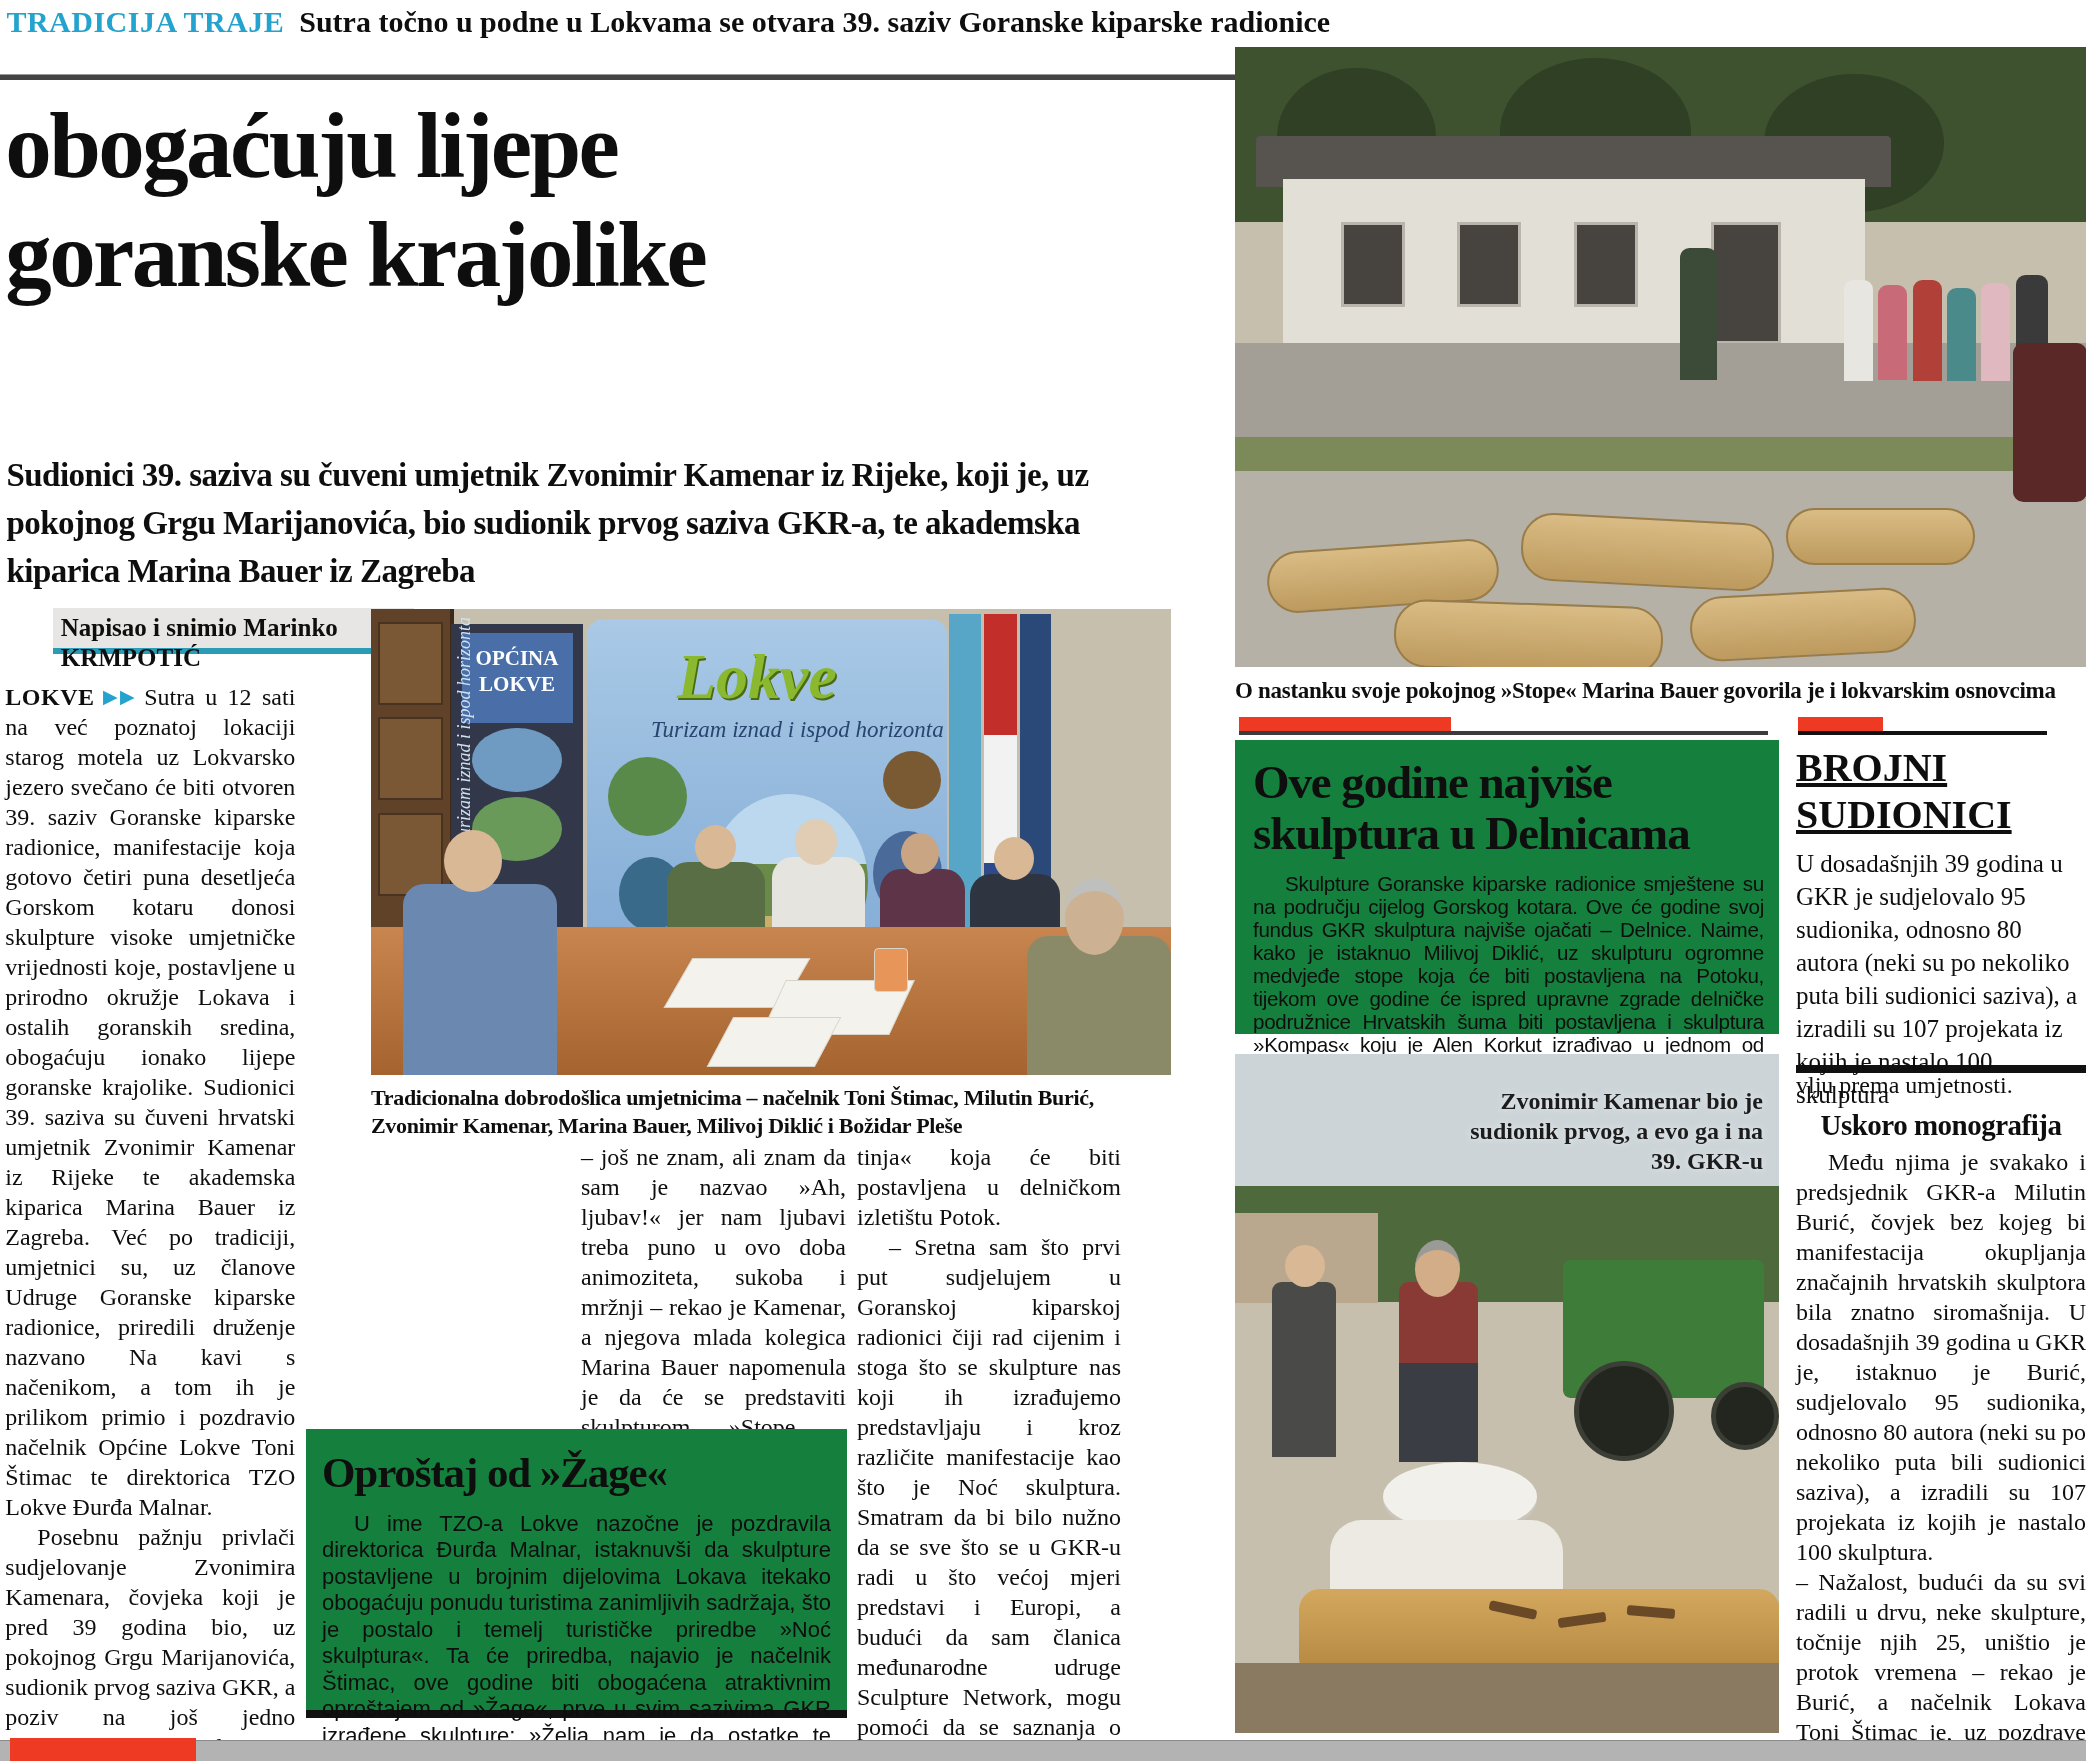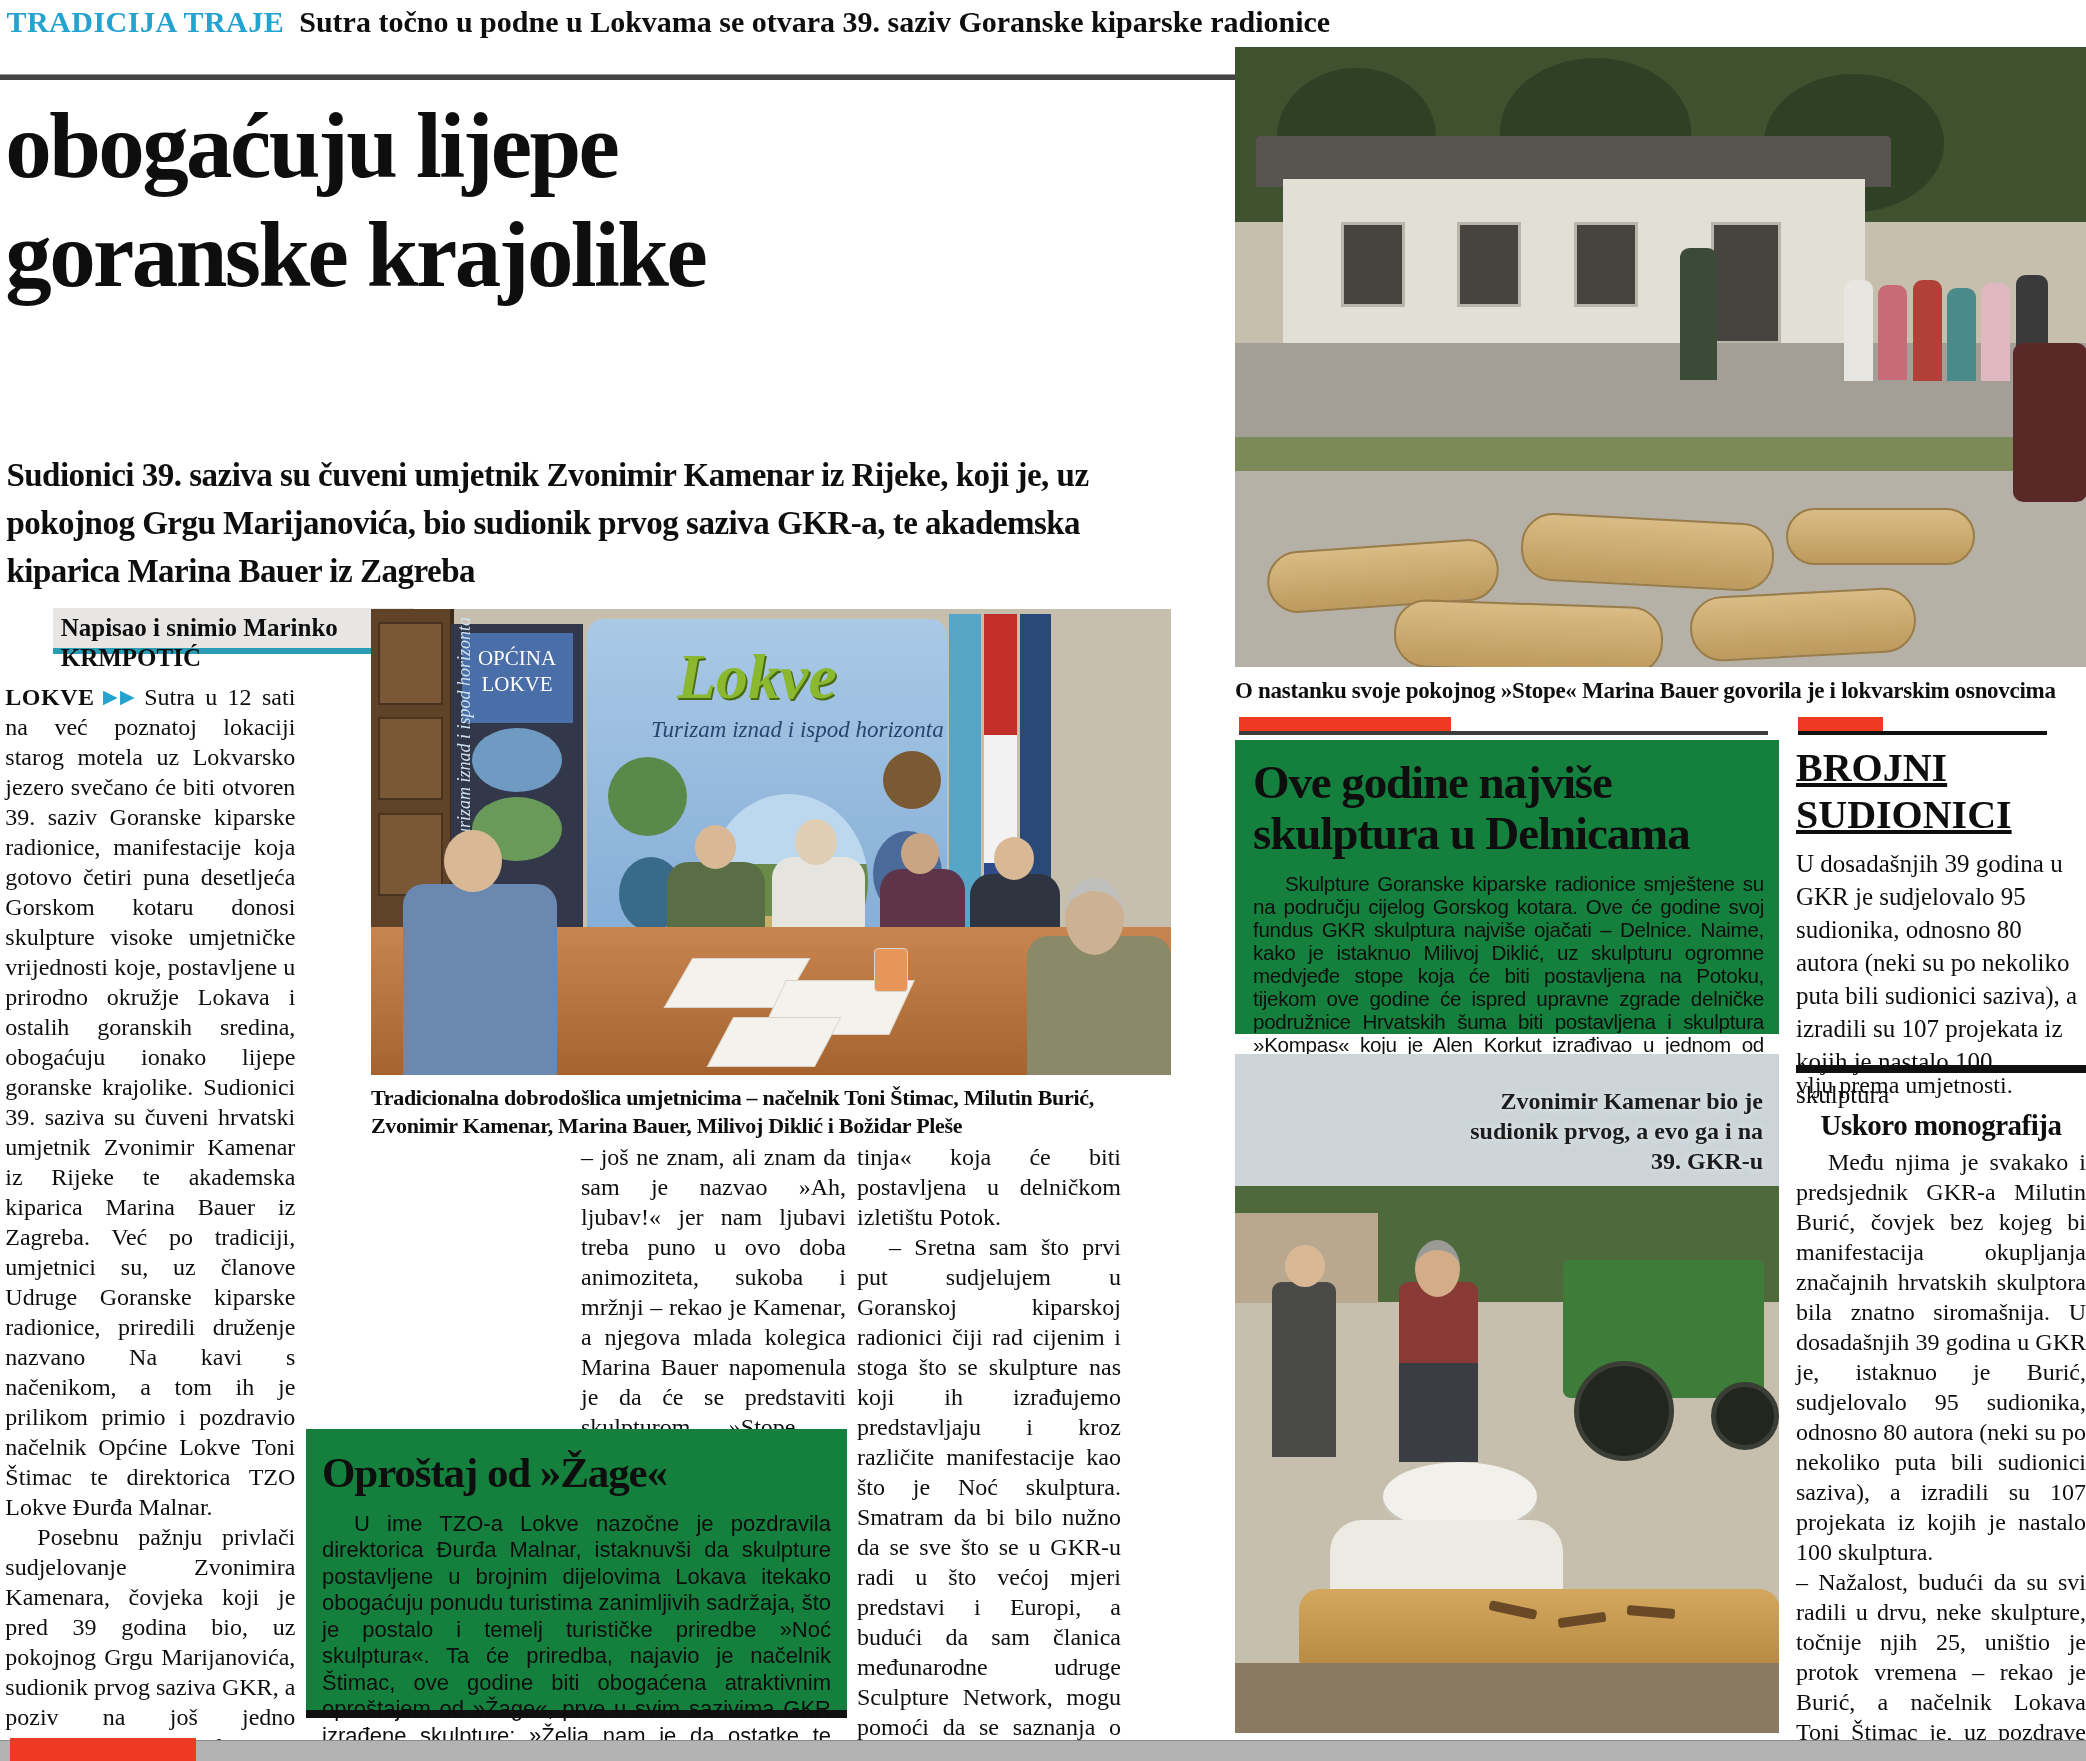--- a/index.html
+++ b/index.html
@@ -56,21 +56,21 @@
   .ph-main{top:609px;left:371px;width:800px;height:466px;}
   .ph-top{top:47px;left:1235px;width:852px;height:620px;}
   .ph-bot{top:1054px;left:1235px;width:544px;height:679px;}
   .cap-over{top:32px;right:16px;width:296px;text-align:right;font-size:24px;line-height:30px;font-weight:bold;
             color:#1c1c1c;text-shadow:0 0 7.4px #e8eef0;}
   
   .cabinet{left:0;top:0;width:79px;height:339px;background:#5f4228;border-right:4.2px solid #3e2a18;}
   .cabinet i{display:block;margin:12.7px 7.4px;height:79px;background:#7a5836;border:2.6px solid #4a3220;}
   .banner-v{left:80px;top:15px;width:132px;height:392px;background:#32384a;}
   .banner-v .bluehead{margin:8.5px auto 4.2px auto;width:111px;height:90px;background:#4a6fa8;color:#fff;
-      text-align:center;font-weight:normal;font-size:21px;line-height:25.4px;padding-top:13.8px;box-sizing:border-box;}
+      text-align:center;font-weight:bold;font-size:21px;line-height:25.4px;padding-top:13.8px;box-sizing:border-box;}
   .banner-v .vtxt{position:absolute;left:3.2px;top:222px;color:#cfe2f2;font-style:italic;font-size:18px;
       transform:rotate(-90deg);transform-origin:left top;white-space:nowrap;}
   .banner-v .oval{margin:5.3px auto;width:90px;height:64px;border-radius:50%;background:#6f9ac2;}
   .banner-c{left:216px;top:9.5px;width:360px;height:371px;background:linear-gradient(#a9c9e6,#7fa9d4);
             border-radius:16px 16px 0 0;}
   .lokve-logo{position:absolute;left:90px;top:21px;font-size:64px;font-weight:bold;font-style:italic;
               color:#8ab82e;text-shadow:1.6px 1.6px 0 #4a6a14;}
   .lokve-tag{position:absolute;left:64px;top:98px;font-size:23px;font-style:italic;color:#27456e;}
   .bc-circle{position:absolute;border-radius:50%;}
   .flag{top:5.3px;height:402px;}

